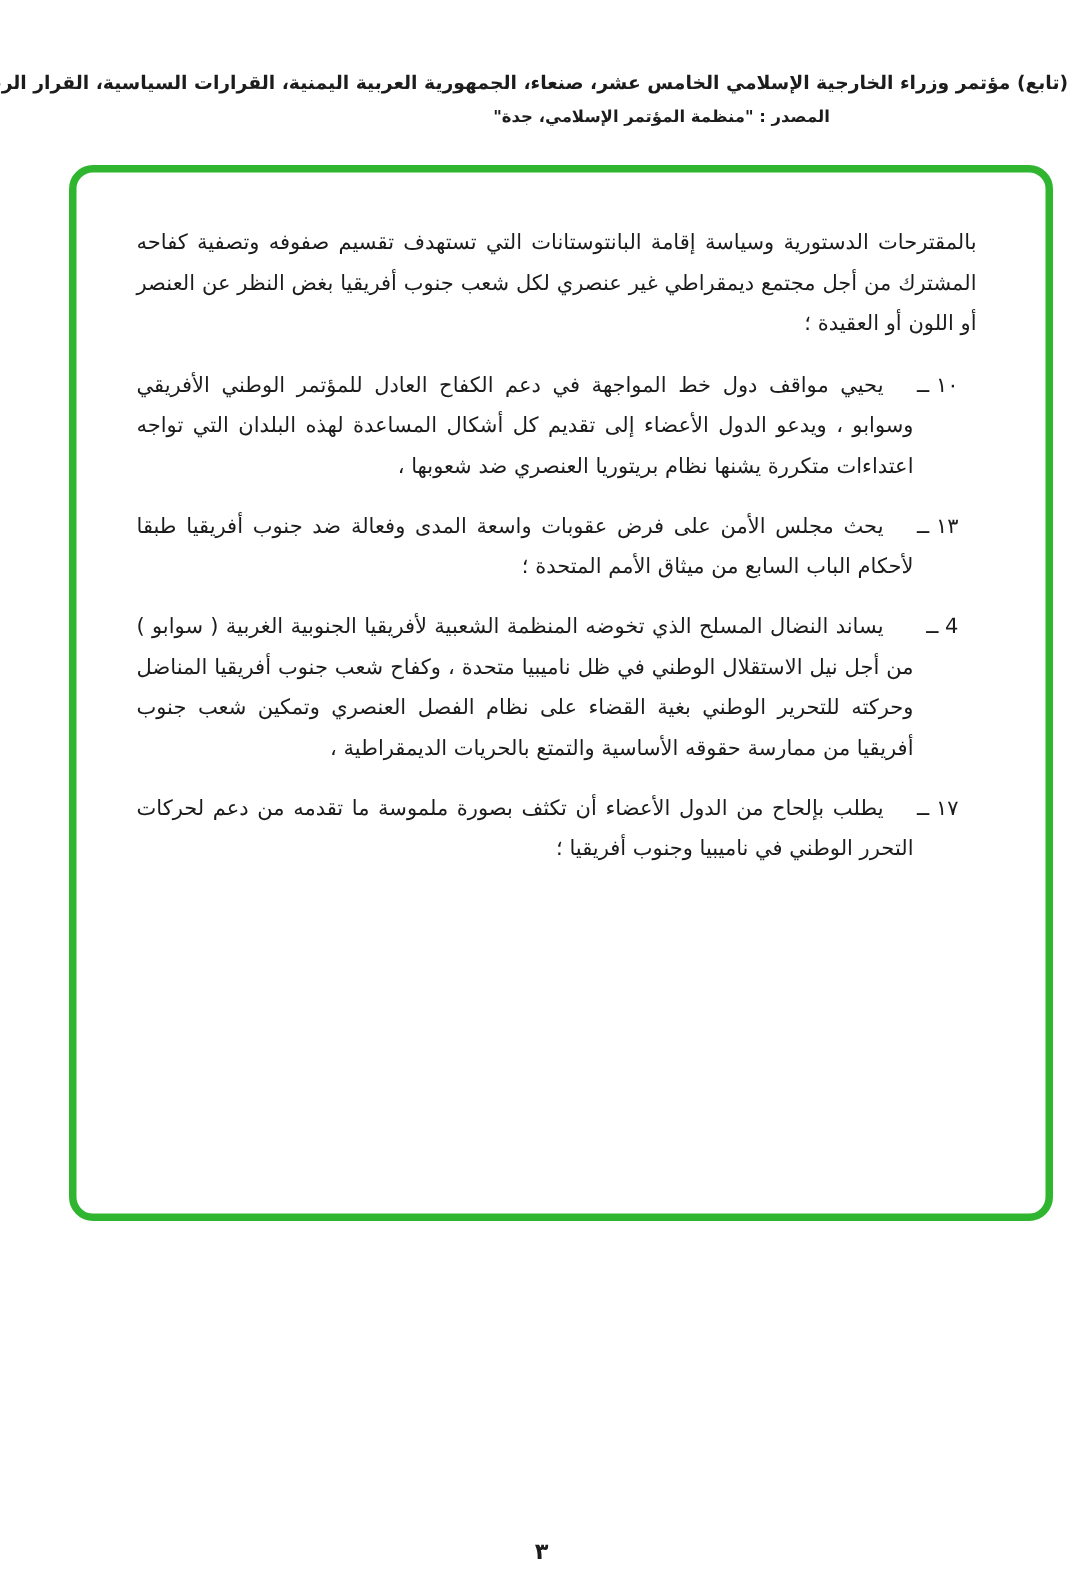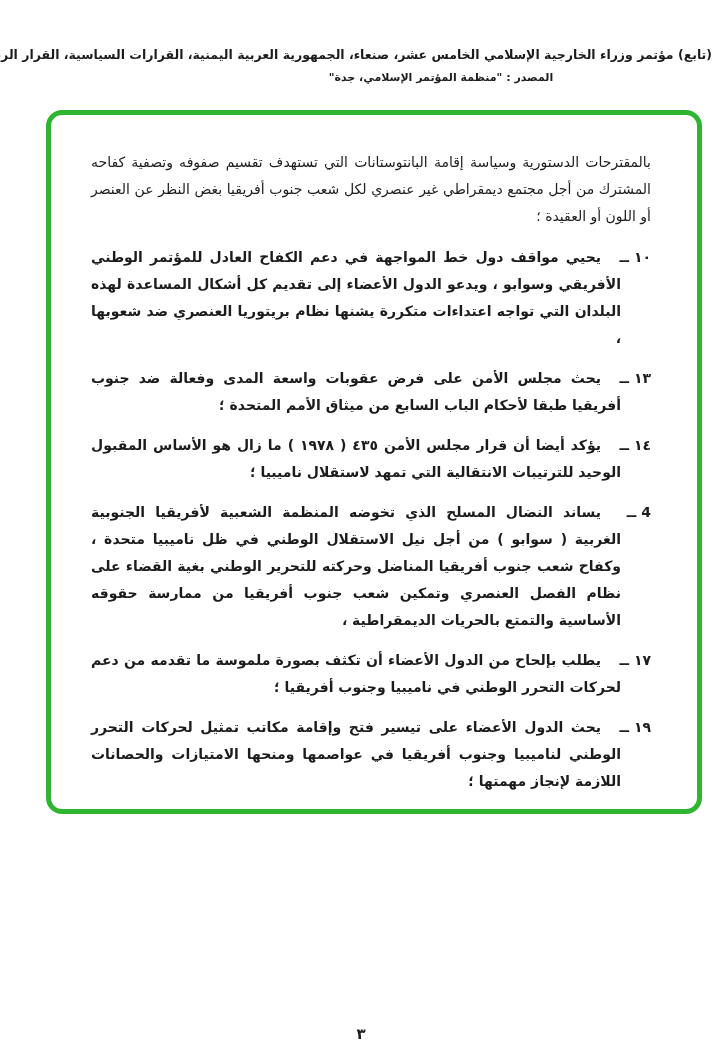--- a/index.html
+++ b/index.html
@@ -46,24 +46,23 @@
   }
   .body-text {
     font-size: 14px;
     line-height: 27px;
     text-align: justify;
   }
   .intro {
     margin: 0 0 14px 0;
   }
   .item {
-    margin: 0 0 13px 0;
+    margin: 0 12px 13px 0;
     padding-right: 30px;
     text-indent: -30px;
-    font-weight: bold;
   }
   .item .num {
     display: inline-block;
     width: 50px;
     text-indent: 0;
     white-space: nowrap;
   }
   .page-number {
     position: absolute;
     bottom: 8px;
@@ -91,35 +90,29 @@
     <div class="item">
       <span class="num">١٠ ــ</span><span class="txt">يحيي مواقف دول خط المواجهة في دعم الكفاح العادل للمؤتمر الوطني الأفريقي وسوابو ، ويدعو الدول الأعضاء إلى تقديم كل أشكال المساعدة لهذه البلدان التي تواجه اعتداءات متكررة يشنها نظام بريتوريا العنصري ضد شعوبها ،</span>
     </div>
 
 
 
     <div class="item">
       <span class="num">١٣ ــ</span><span class="txt">يحث مجلس الأمن على فرض عقوبات واسعة المدى وفعالة ضد جنوب أفريقيا طبقا لأحكام الباب السابع من ميثاق الأمم المتحدة ؛</span>
     </div>
 
-    <div class="item">
-      <span class="num">١٤ ــ</span><span class="txt">يؤكد أيضا أن قرار مجلس الأمن ٤٣٥ ( ١٩٧٨ ) ما زال هو الأساس المقبول الوحيد للترتيبات الانتقالية التي تمهد لاستقلال ناميبيا ؛</span>
-    </div>
 
 
     <div class="item">
       <span class="num">4 ــ</span><span class="txt">يساند النضال المسلح الذي تخوضه المنظمة الشعبية لأفريقيا الجنوبية الغربية ( سوابو ) من أجل نيل الاستقلال الوطني في ظل ناميبيا متحدة ، وكفاح شعب جنوب أفريقيا المناضل وحركته للتحرير الوطني بغية القضاء على نظام الفصل العنصري وتمكين شعب جنوب أفريقيا من ممارسة حقوقه الأساسية والتمتع بالحريات الديمقراطية ،</span>
     </div>
 
     <div class="item">
       <span class="num">١٧ ــ</span><span class="txt">يطلب بإلحاح من الدول الأعضاء أن تكثف بصورة ملموسة ما تقدمه من دعم لحركات التحرر الوطني في ناميبيا وجنوب أفريقيا ؛</span>
     </div>
 
 
-    <div class="item">
-      <span class="num">١٩ ــ</span><span class="txt">يحث الدول الأعضاء على تيسير فتح وإقامة مكاتب تمثيل لحركات التحرر الوطني لناميبيا وجنوب أفريقيا في عواصمها ومنحها الامتيازات والحصانات اللازمة لإنجاز مهمتها ؛</span>
-    </div>
 
   </div>
 
   <div class="page-number">٣</div>
 
 </div>
 
 </body></html>

